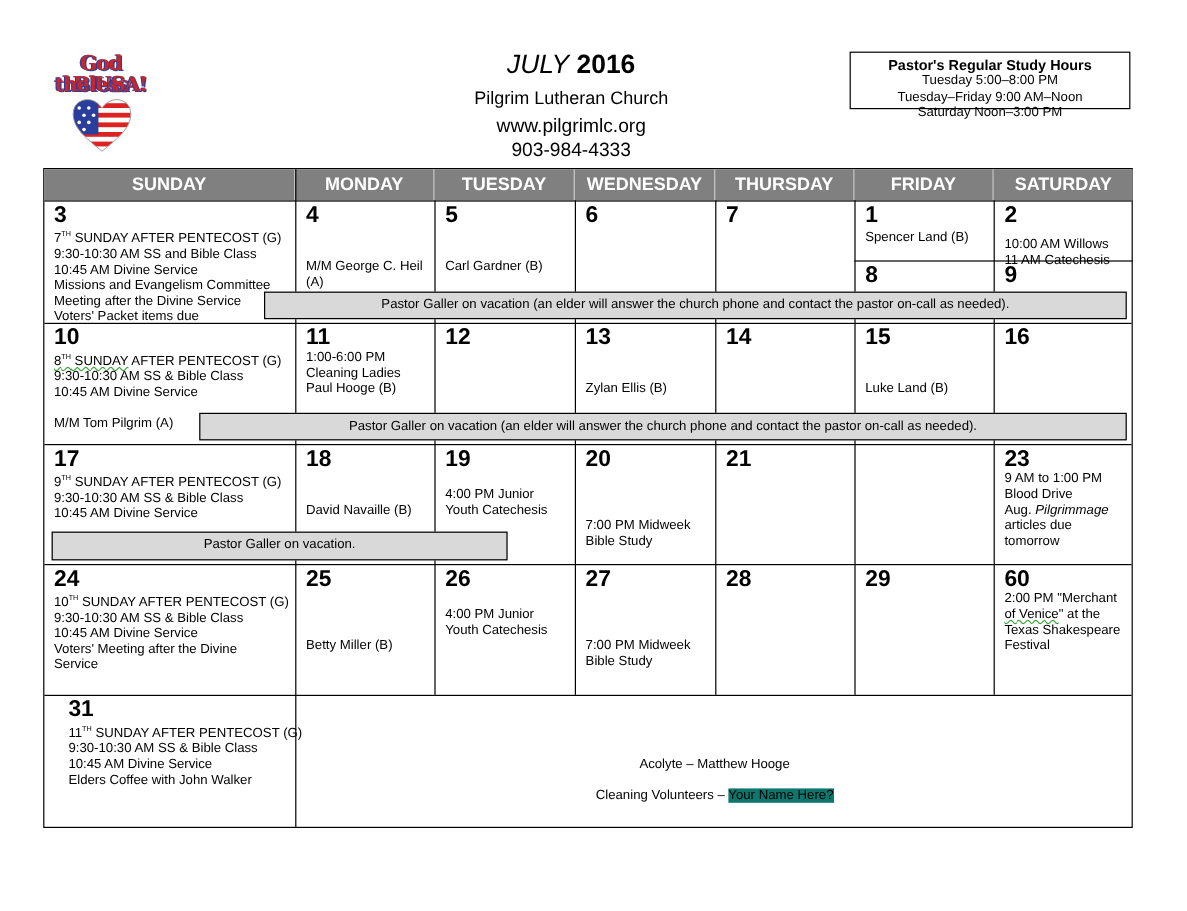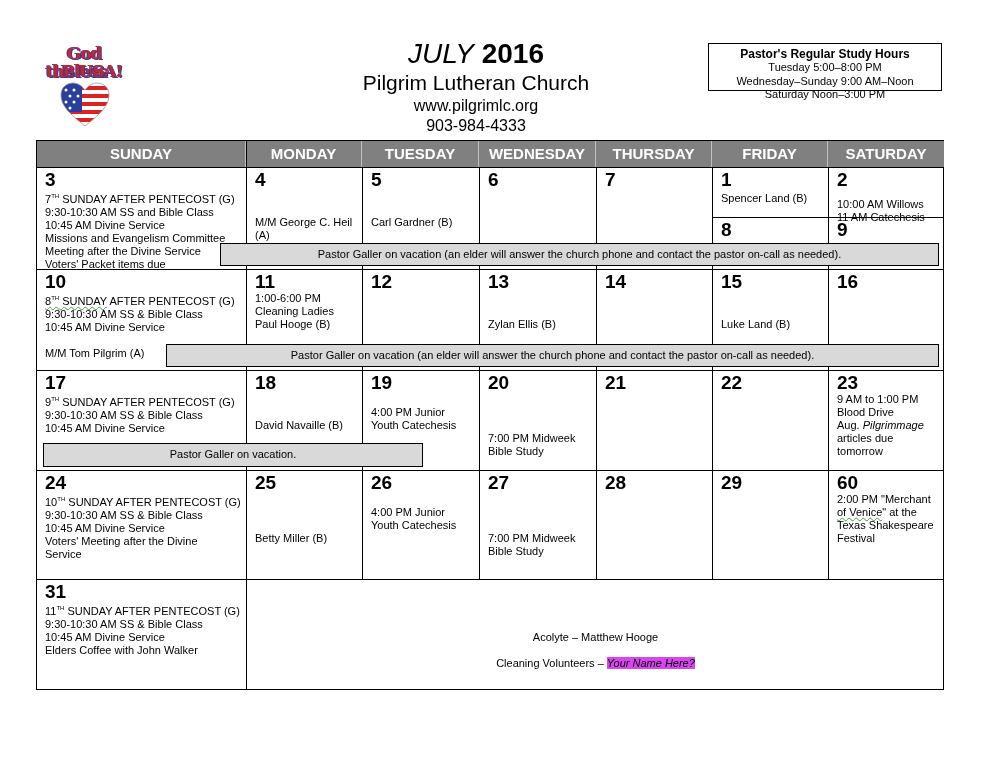--- a/index.html
+++ b/index.html
@@ -11,24 +11,24 @@
   .logo { left: 42px; top: 44px; width: 84px; height: 86px; }
   .logo-text { position: absolute; left: 0; width: 84px; text-align: center;
     font-family: "DejaVu Serif", serif; font-weight: bold; font-size: 17px; line-height: 18px;
     color: #c8262c; text-shadow: 1px 1px 0 #2a3f9c, -1px 0 0 #2a3f9c; letter-spacing: -1px; }
   .logo-text.l1 { top: 0; }
   .logo-text.l2 { top: 18px; }
   .heart { position: absolute; left: 18px; top: 38px; }
 
   
   .hdr { left: 300px; width: 352px; text-align: center; }
-  .h-title { top: 38px; font-size: 28px; line-height: 32px; }
+  .h-title { top: 38px; font-size: 22px; line-height: 32px; }
   .h-title .m { font-style: italic; }
   .h-title .y { font-weight: bold; }
-  .h-church { top: 70px; font-size: 21px; line-height: 26px; }
+  .h-church { top: 70px; font-size: 15px; line-height: 26px; }
   .h-web { top: 96px; font-size: 16px; line-height: 20px; }
   .h-phone { top: 116px; font-size: 16px; line-height: 20px; }
 
   
   .hours { left: 708px; top: 43px; width: 234px; height: 48px; border: 1px solid #000;
     text-align: center; font-size: 11px; line-height: 13.5px; padding-top: 3px; box-sizing: border-box; }
   .hours .t { font-weight: bold; font-size: 12px; line-height: 14px; }
 
   
   .cal { left: 36px; top: 140px; width: 908px; height: 550px; border: 1px solid #000; box-sizing: border-box; }
@@ -37,21 +37,21 @@
     border-right: 1px solid #ffffff80; box-sizing: border-box; }
   .vline { position: absolute; width: 1px; background: #000; }
   .hline { position: absolute; height: 1px; background: #000; }
   .cell { position: absolute; box-sizing: border-box; padding: 1px 0 0 8px; }
   .num { font-weight: bold; font-size: 19px; line-height: 21px; }
   .ev { font-size: 11px; line-height: 13px; white-space: nowrap; }
   .sup { font-size: 6px; vertical-align: 5px; }
   .sq { text-decoration: underline wavy #3aa53a; text-decoration-thickness: 1px; }
   .banner { position: absolute; background: #d9d9d9; border: 1px solid #000; box-sizing: border-box;
     font-size: 11px; line-height: 20px; text-align: center; white-space: nowrap; }
-  .hl { background: #d946ef; font-style: italic; }
+  .hl { background: #0f766e; }
   .center-note { position: absolute; text-align: center; font-size: 11px; line-height: 13px; }
 </style>
 </head>
 <body>
 
 <div class="abs logo">
   <div class="logo-text l1">God Bless</div>
   <div class="logo-text l2">the USA!</div>
   <svg class="heart" width="50" height="46" viewBox="0 0 50 46">
     <defs>
@@ -83,21 +83,21 @@
   <span class="m">JULY</span>
   <span class="y">2016</span>
 </div>
 <div class="abs hdr h-church">Pilgrim Lutheran Church</div>
 <div class="abs hdr h-web">www.pilgrimlc.org</div>
 <div class="abs hdr h-phone">903-984-4333</div>
 
 <div class="abs hours">
   <div class="t">Pastor's Regular Study Hours</div>
   <div>Tuesday 5:00–8:00 PM</div>
-  <div>Wednesday–Sunday 9:00 AM–Noon</div>
+  <div>Tuesday–Friday 9:00 AM–Noon</div>
   <div>Saturday Noon–3:00 PM</div>
 </div>
 
 <div class="abs cal">
 
   <div class="dayhdr" style="left:0;width:209px">SUNDAY</div>
   <div class="dayhdr" style="left:209px;width:116px">MONDAY</div>
   <div class="dayhdr" style="left:442px;width:117px">WEDNESDAY</div>
   <div class="dayhdr" style="left:325px;width:117px">TUESDAY</div>
   <div class="dayhdr" style="left:559px;width:116px">THURSDAY</div>
@@ -214,23 +214,20 @@
   </div>
   <div class="cell" style="left:443px;top:230px;width:116px;height:99px">
     <div class="num">20</div>
     <div style="height:39px"></div>
     <div class="ev">7:00 PM Midweek</div>
     <div class="ev">Bible Study</div>
   </div>
   <div class="cell" style="left:560px;top:230px;width:115px;height:99px">
     <div class="num">21</div>
   </div>
-  <div class="cell" style="left:676px;top:230px;width:115px;height:99px">
-    <div class="num">22</div>
-  </div>
   <div class="cell" style="left:792px;top:230px;width:115px;height:99px">
     <div class="num">23</div>
     <div class="ev">9 AM to 1:00 PM</div>
     <div class="ev">Blood Drive</div>
     <div class="ev"><span>Aug.</span> <i>Pilgrimmage</i></div>
     <div class="ev">articles due</div>
     <div class="ev">tomorrow</div>
   </div>
   <div class="banner" style="left:6px;top:302px;width:380px;height:24px">Pastor Galler on vacation.</div>
 
@@ -266,21 +263,21 @@
     <div class="num">29</div>
   </div>
   <div class="cell" style="left:792px;top:330px;width:115px;height:108px">
     <div class="num">60</div>
     <div class="ev">2:00 PM "Merchant</div>
     <div class="ev"><span class="sq">of Venice</span><span>" at the</span></div>
     <div class="ev">Texas Shakespeare</div>
     <div class="ev">Festival</div>
   </div>
 
-  <div class="cell" style="left:0;top:439px;width:209px;height:110px">
+  <div class="cell" style="left:12px;top:439px;width:209px;height:110px">
     <div class="num">31</div>
     <div class="ev"><span>11</span><span class="sup">TH</span> <span>SUNDAY AFTER PENTECOST (G)</span></div>
     <div class="ev">9:30-10:30 AM SS &amp; Bible Class</div>
     <div class="ev">10:45 AM Divine Service</div>
     <div class="ev">Elders Coffee with John Walker</div>
   </div>
   <div class="center-note" style="left:210px;top:490px;width:697px">Acolyte – Matthew Hooge</div>
   <div class="center-note" style="left:210px;top:516px;width:697px">
     <span>Cleaning Volunteers – </span><span class="hl">Your Name Here?</span>
   </div>

